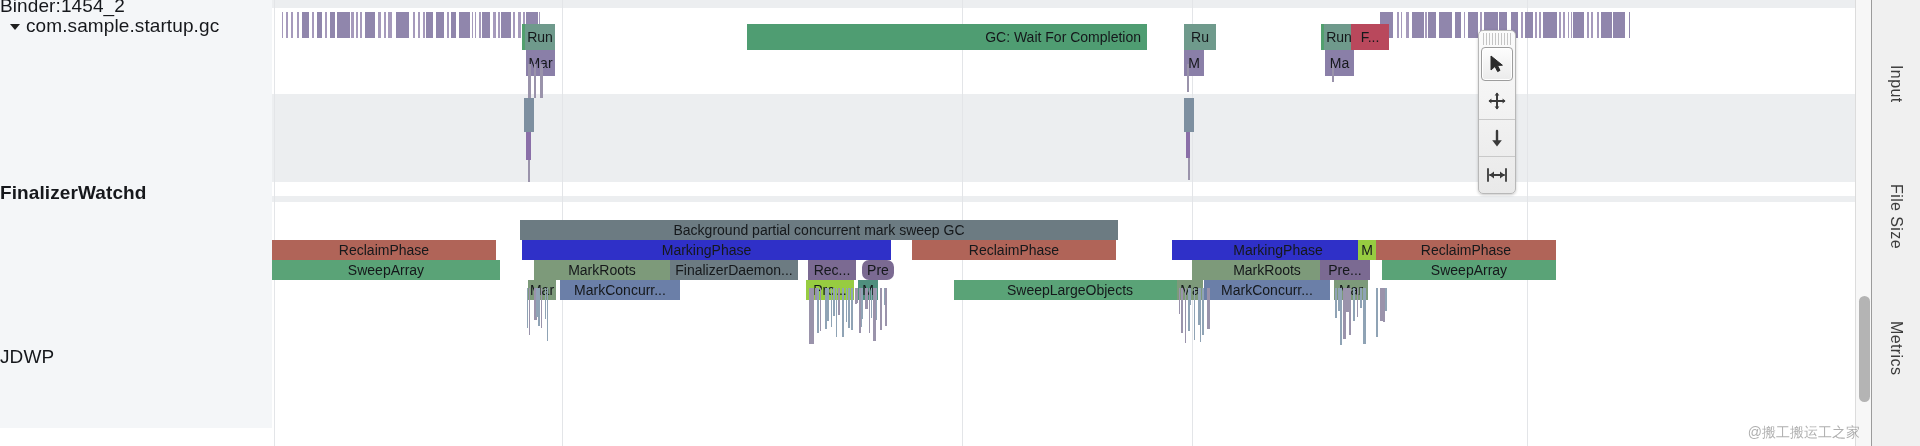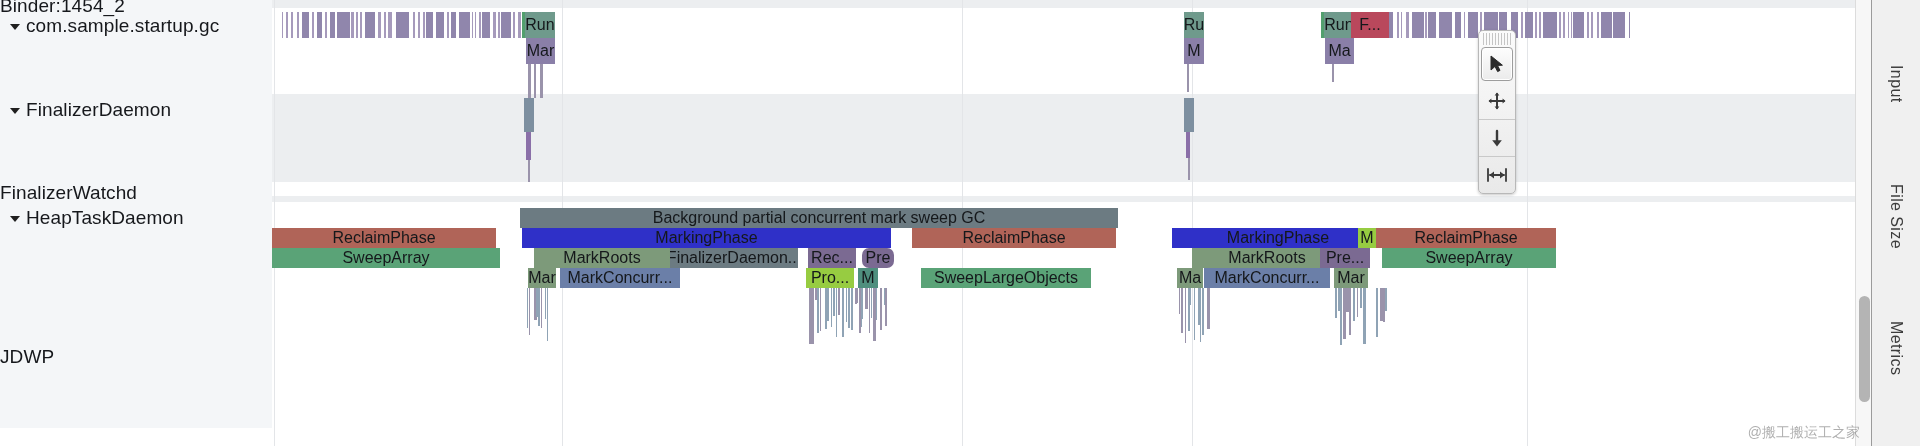--- a/index.html
+++ b/index.html
@@ -16,21 +16,21 @@
   .indent-1{padding-left:8px;}
 
   
   #timeline{position:absolute;left:272px;top:0;width:1648px;height:446px;background:#ffffff;overflow:hidden;}
   .vline{position:absolute;top:0;width:1px;height:446px;background:#e3e5e8;}
   .track{position:absolute;left:0;width:1648px;}
   .band-grey{background:#eceef0;}
   .band-white{background:#ffffff;}
 
   .slice{position:absolute;box-sizing:border-box;overflow:hidden;white-space:nowrap;
-         font-size:16px;color:#15181b;display:flex;align-items:center;justify-content:center;}
+         font-size:14px;color:#15181b;display:flex;align-items:center;justify-content:center;margin-top:12px;}
   .slice.rt{justify-content:flex-end;padding-right:6px;}
   .slice.lt{justify-content:flex-start;padding-left:4px;}
 
   .tick{position:absolute;width:3px;background:#8a7aa0;opacity:.95;}
   .thin{position:absolute;width:1px;}
 
   
   #nav-toolbar{position:absolute;width:36px;border:1px solid #b8b8b8;border-radius:5px;
      background:linear-gradient(#fbfbfb,#e9e9e9);box-shadow:0 1px 3px rgba(0,0,0,.22);}
   .nav-btn{height:36px;display:flex;align-items:center;justify-content:center;border-bottom:1px solid #c9c9c9;}
@@ -58,31 +58,23 @@
 
   <div id="thread-list">
       <div class="thread-row indent-0" style="top: -8px; height: 28px;">
         <span style="width: 0px; flex: 0 0 auto;"></span>
         <span class="thread-label">Binder:1454_2</span>
       </div>
       <div class="thread-row indent-1" style="top: 12px; height: 28px;">
         <span class="thread-caret"></span>
         <span class="thread-label">com.sample.startup.gc</span>
       </div>
-      <div class="thread-row indent-1" style="top: 96px; height: 28px;">
-        <span class="thread-caret"></span>
-        <span class="thread-label">FinalizerDaemon</span>
-      </div>
-      <div class="thread-row indent-0" style="top: 179px; height: 28px;">
+      <div class="thread-row indent-0" style="top: 179px; height: 28px; font-weight: bold;">
         <span style="width: 0px; flex: 0 0 auto;"></span>
         <span class="thread-label">FinalizerWatchd</span>
-      </div>
-      <div class="thread-row indent-1" style="top: 204px; height: 28px;">
-        <span class="thread-caret"></span>
-        <span class="thread-label">HeapTaskDaemon</span>
       </div>
       <div class="thread-row indent-0" style="top: 343px; height: 28px;">
         <span style="width: 0px; flex: 0 0 auto;"></span>
         <span class="thread-label">JDWP</span>
       </div>
     </div>
 
   <div id="timeline">
     <div id="bands">
         <div class="track band-grey" style="top: 0px; height: 8px;"></div>
@@ -168,21 +160,22 @@
           <div class="tick" style="left: 193px; top: 0px; width: 11px; height: 26px; background: rgb(138, 127, 168);"></div>
           <div class="tick" style="left: 207px; top: 0px; width: 2px; height: 26px; background: rgb(161, 149, 184);"></div>
           <div class="tick" style="left: 211px; top: 0px; width: 2px; height: 26px; background: rgb(161, 149, 184);"></div>
           <div class="tick" style="left: 217px; top: 0px; width: 2px; height: 26px; background: rgb(161, 149, 184);"></div>
           <div class="tick" style="left: 221px; top: 0px; width: 11px; height: 26px; background: rgb(138, 127, 168);"></div>
           <div class="tick" style="left: 233px; top: 0px; width: 12px; height: 26px; background: rgb(138, 127, 168);"></div>
           <div class="tick" style="left: 249px; top: 0px; width: 1px; height: 26px; background: rgb(138, 127, 168);"></div>
         </div>
         <div class="slice" style="left: 250px; top: 4px; width: 33px; height: 26px; background: rgb(111, 154, 140); border-left: 3px solid rgb(82, 160, 110);">Run</div>
         <div class="slice" style="left: 254px; top: 30px; width: 29px; height: 26px; background: rgb(138, 127, 168);">Mar</div>
-        <div class="slice" style="left: 912px; top: 4px; width: 20px; height: 26px; background: rgb(111, 154, 140);">Ru</div>
+        <div class="slice rt" style="left: 475px; top: 4px; width: 400px; height: 26px; background: rgb(79, 157, 114);">GC: Wait For Completion</div>
+        <div class="slice" style="left: 912px; top: 4px; width: 32px; height: 26px; background: rgb(111, 154, 140);">Ru</div>
         <div class="slice" style="left: 912px; top: 30px; width: 20px; height: 26px; background: rgb(138, 127, 168);">M</div>
         <div class="slice" style="left: 1049px; top: 4px; width: 33px; height: 26px; background: rgb(111, 154, 140); border-left: 3px solid rgb(82, 160, 110);">Run</div>
         <div class="slice" style="left: 1053px; top: 30px; width: 29px; height: 26px; background: rgb(138, 127, 168);">Ma</div>
         <div class="slice" style="left: 1079px; top: 4px; width: 38px; height: 26px; background: rgb(185, 72, 92);">F...</div>
         <div class="thin" style="left: 256px; top: 56px; width: 3px; height: 34px; background: rgb(154, 147, 171);"></div>
         <div class="thin" style="left: 262px; top: 56px; width: 2px; height: 34px; background: rgb(154, 147, 171);"></div>
         <div class="thin" style="left: 268px; top: 56px; width: 3px; height: 34px; background: rgb(154, 147, 171);"></div>
         <div class="thin" style="left: 915px; top: 56px; width: 2px; height: 28px; background: rgb(154, 147, 171);"></div>
         <div class="thin" style="left: 1060px; top: 56px; width: 2px; height: 18px; background: rgb(154, 147, 171);"></div>
       </div>
@@ -204,21 +197,21 @@
           <div class="slice" style="left: 250px; top: 20px; width: 369px; height: 20px; background: rgb(47, 48, 200);">MarkingPhase</div>
           <div class="slice" style="left: 262px; top: 40px; width: 136px; height: 20px; background: rgb(125, 154, 122);">MarkRoots</div>
           <div class="slice" style="left: 398px; top: 40px; width: 128px; height: 20px; background: rgb(108, 123, 130);">FinalizerDaemon...</div>
           <div class="slice" style="left: 536px; top: 40px; width: 48px; height: 20px; background: rgb(123, 106, 146);">Rec...</div>
           <div class="slice" style="left: 590px; top: 40px; width: 32px; height: 20px; background: rgb(123, 106, 146); border-radius: 7px;">Pre</div>
           <div class="slice" style="left: 640px; top: 20px; width: 204px; height: 20px; background: rgb(176, 100, 88);">ReclaimPhase</div>
           <div class="slice" style="left: 288px; top: 60px; width: 120px; height: 20px; background: rgb(107, 127, 168);">MarkConcurr...</div>
           <div class="slice" style="left: 256px; top: 60px; width: 28px; height: 20px; background: rgb(125, 154, 122);">Mar</div>
           <div class="slice" style="left: 534px; top: 60px; width: 48px; height: 20px; background: rgb(151, 204, 65);">Pro...</div>
           <div class="slice" style="left: 586px; top: 60px; width: 20px; height: 20px; background: rgb(79, 143, 126);">M</div>
-          <div class="slice" style="left: 649px; top: 60px; width: 170px; height: 20px; background: rgb(90, 163, 119);">SweepLargeObjects</div>
+          <div class="slice" style="left: 682px; top: 60px; width: 232px; height: 20px; background: rgb(90, 163, 119);">SweepLargeObjects</div>
         </div>
         <div style="position: absolute; left: 0px; top: 6px; width: 1648px; height: 238px;">
           <div class="slice" style="left: 900px; top: 20px; width: 212px; height: 20px; background: rgb(47, 48, 200);">MarkingPhase</div>
           <div class="slice" style="left: 1086px; top: 20px; width: 18px; height: 20px; background: rgb(151, 204, 65);">M</div>
           <div class="slice" style="left: 1104px; top: 20px; width: 180px; height: 20px; background: rgb(176, 100, 88);">ReclaimPhase</div>
           <div class="slice" style="left: 920px; top: 40px; width: 150px; height: 20px; background: rgb(125, 154, 122);">MarkRoots</div>
           <div class="slice" style="left: 1048px; top: 40px; width: 50px; height: 20px; background: rgb(123, 106, 146);">Pre...</div>
           <div class="slice" style="left: 1110px; top: 40px; width: 174px; height: 20px; background: rgb(90, 163, 119);">SweepArray</div>
           <div class="slice" style="left: 905px; top: 60px; width: 26px; height: 20px; background: rgb(125, 154, 122);">Ma</div>
           <div class="slice" style="left: 932px; top: 60px; width: 126px; height: 20px; background: rgb(107, 127, 168);">MarkConcurr...</div>

